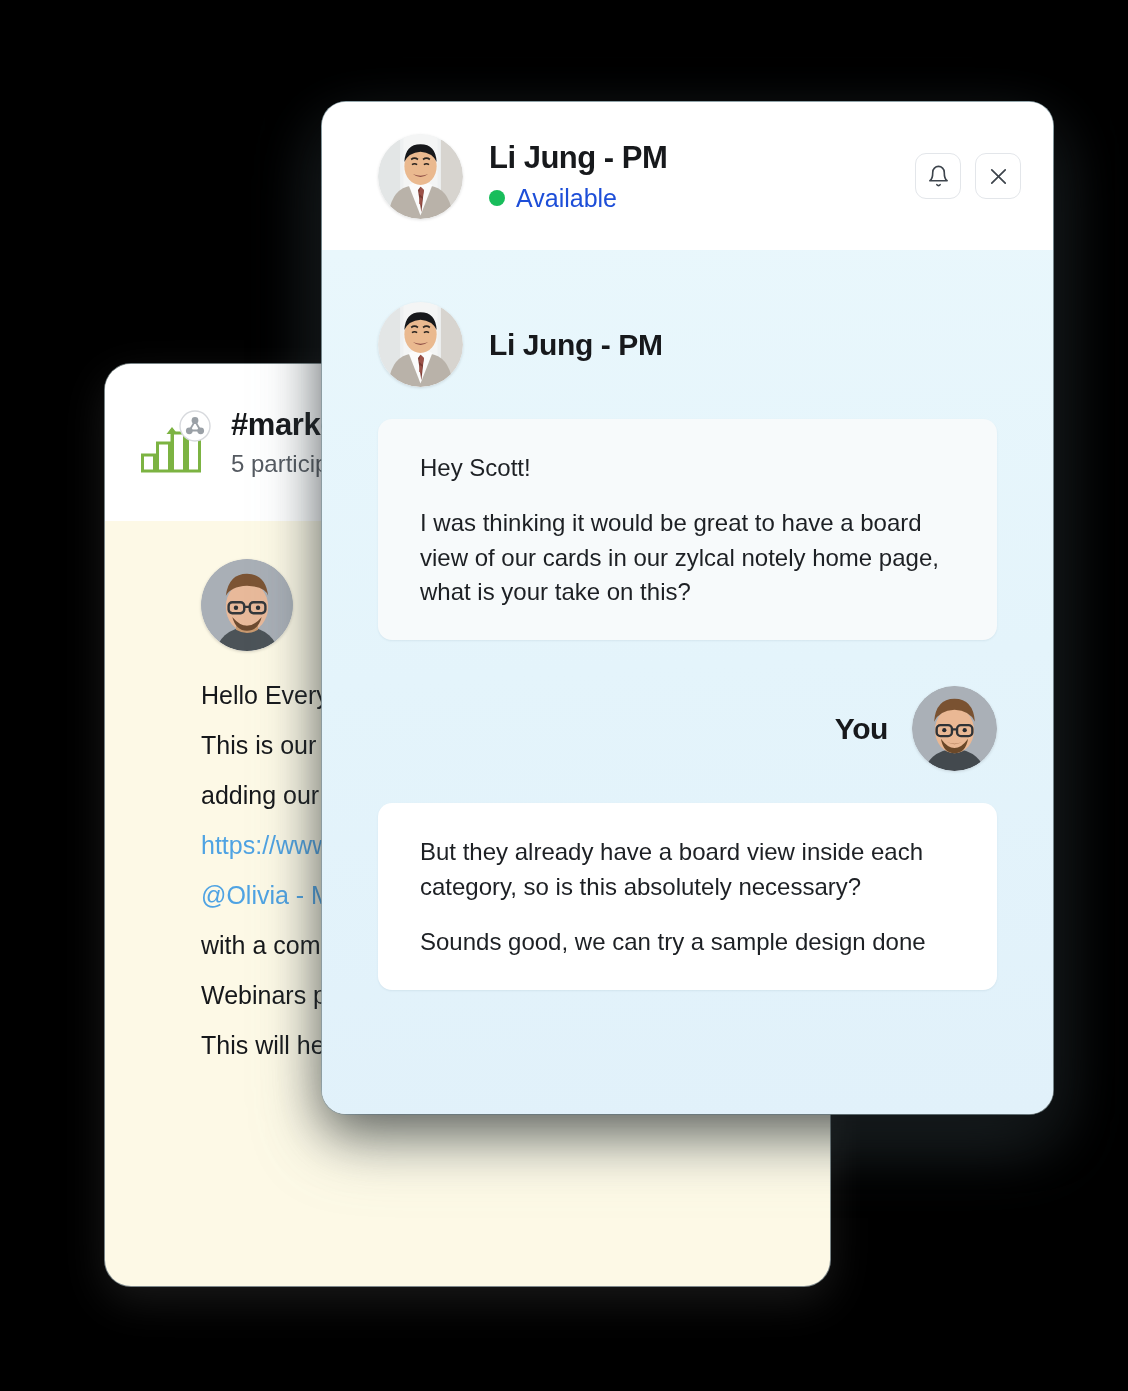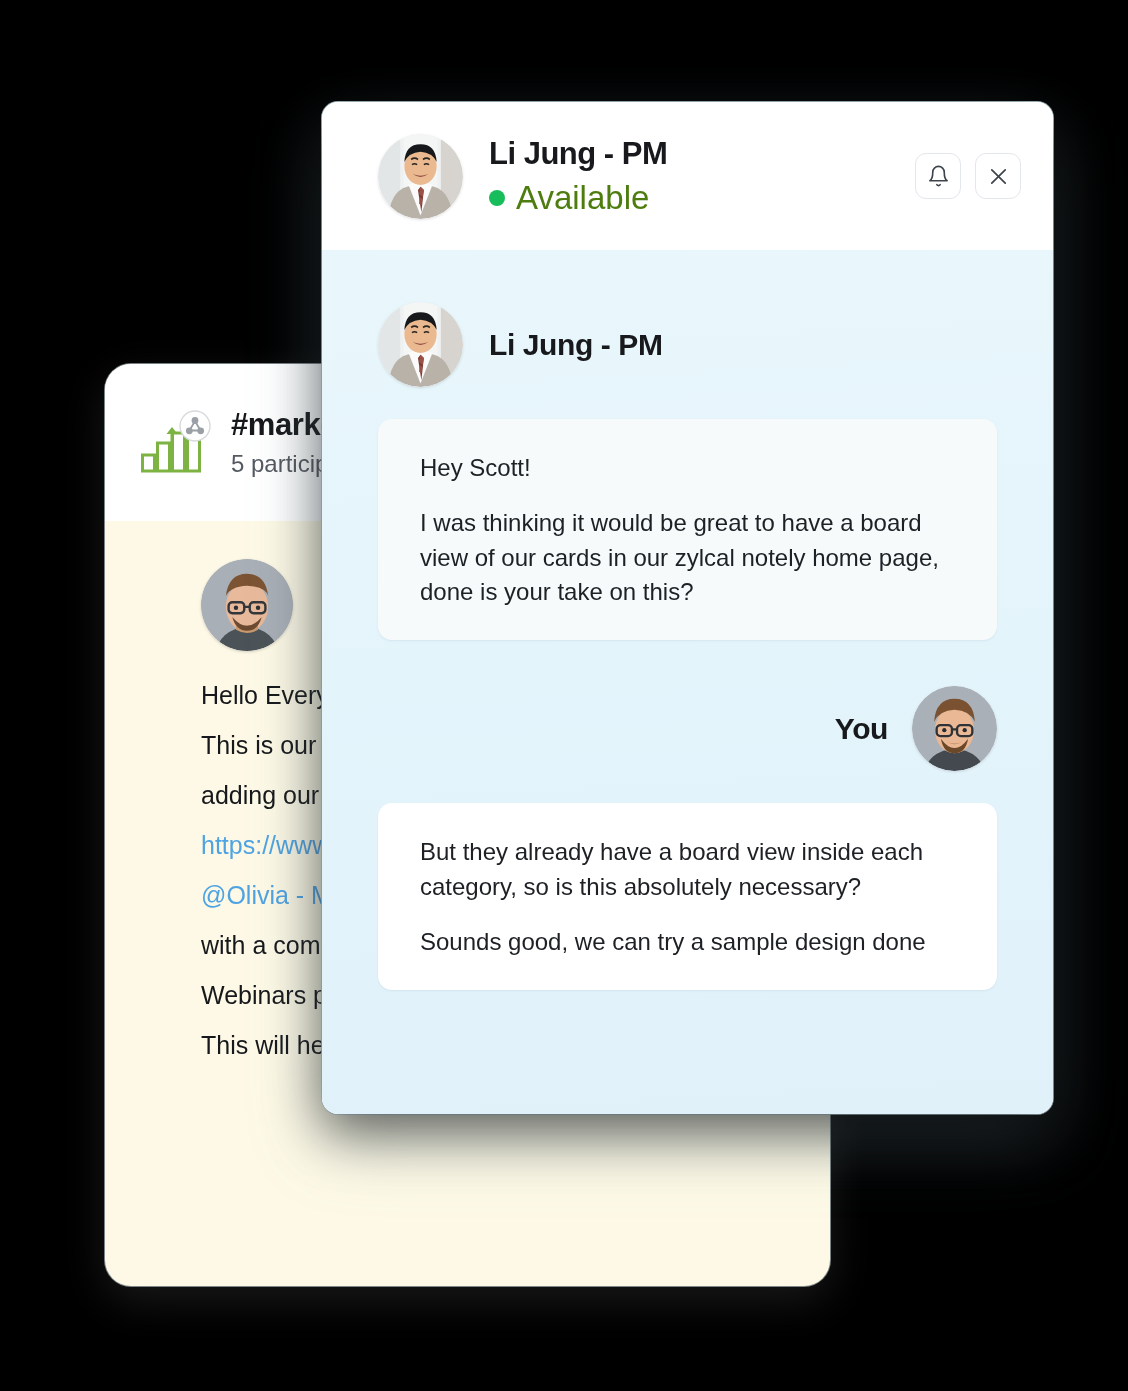--- a/index.html
+++ b/index.html
@@ -86,21 +86,21 @@
   }
   #back-lines p.link { color: #4fa3e3; }
 
   
   #front-card {
     position: absolute;
     left: 322px;
     top: 102px;
     width: 731px;
     height: 1012px;
-    border-radius: 16px;
+    border-radius: 24px;
     background: #ffffff;
     overflow: hidden;
     box-shadow: 0 18px 52px rgba(0,0,0,0.55),
                 0 26px 70px rgba(120,150,160,0.35),
                 0 0 0 1px rgba(200,225,232,0.85);
   }
   #chat-header {
     height: 148px;
     background: #ffffff;
     display: flex;
@@ -118,21 +118,21 @@
     font-size: 31px; font-weight: bold; color: #17191c;
     letter-spacing: -0.5px; line-height: 1.15;
   }
   #header-status {
     display: flex; align-items: center; margin-top: 9px;
   }
   #status-dot {
     width: 16px; height: 16px; border-radius: 50%;
     background: #18bd5b; margin-right: 11px; flex: 0 0 auto;
   }
-  #status-label { font-size: 33px; color: #4d7c0f; line-height: 1.1; }
+  #status-label { font-size: 25px; color: #1d4ed8; line-height: 1.1; }
   #header-actions { display: flex; gap: 14px; flex: 0 0 auto; }
   .hdr-btn {
     width: 46px; height: 46px;
     border: 1.6px solid #e3e6ea;
     border-radius: 11px;
     background: #ffffff;
     display: flex; align-items: center; justify-content: center;
     cursor: pointer;
     padding: 0;
     box-sizing: border-box;
@@ -332,21 +332,21 @@
             <path d="M54 36 Q57 34 60 36" stroke="#2b2520" stroke-width="2" fill="none"></path>
             <path d="M41 47 Q50 54 59 47 Q50 51 41 47Z" fill="#8c4b43"></path>
           </g>
         </svg>
       </div>
       <div class="msg-author">Li Jung - PM</div>
     </div>
 
     <div class="bubble incoming">
       <p>Hey Scott!</p>
-      <p>I was thinking it would be great to have a board view of our cards in our zylcal notely home page, done is your take on this?</p>
+      <p>I was thinking it would be great to have a board view of our cards in our zylcal notely home page, what is your take on this?</p>
     </div>
 
     <div class="msg-head right">
       <div class="msg-author">You</div>
       <div class="msg-avatar">
         <svg class="avatar-svg" viewBox="0 0 100 100">
           <defs>
               <clipPath id="yclip">
                 <circle cx="50" cy="50" r="50"></circle>
               </clipPath>

